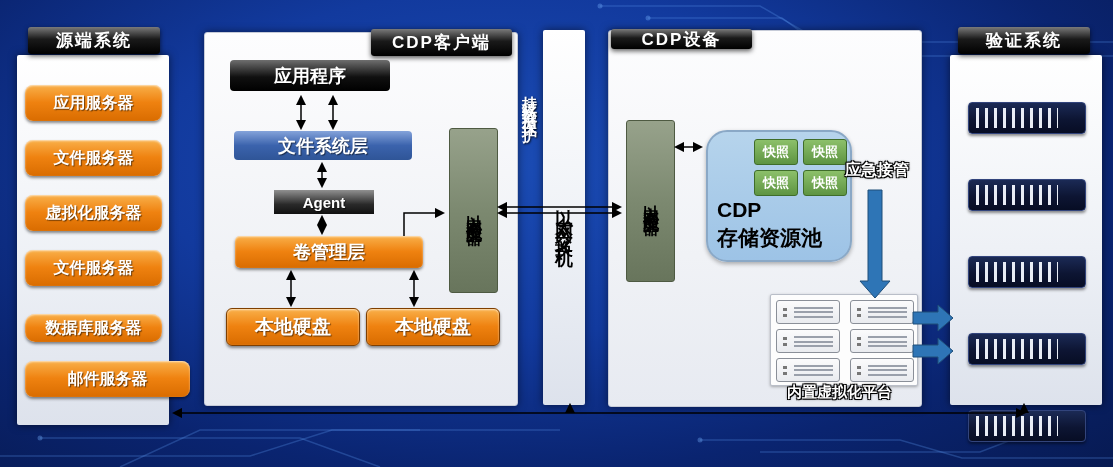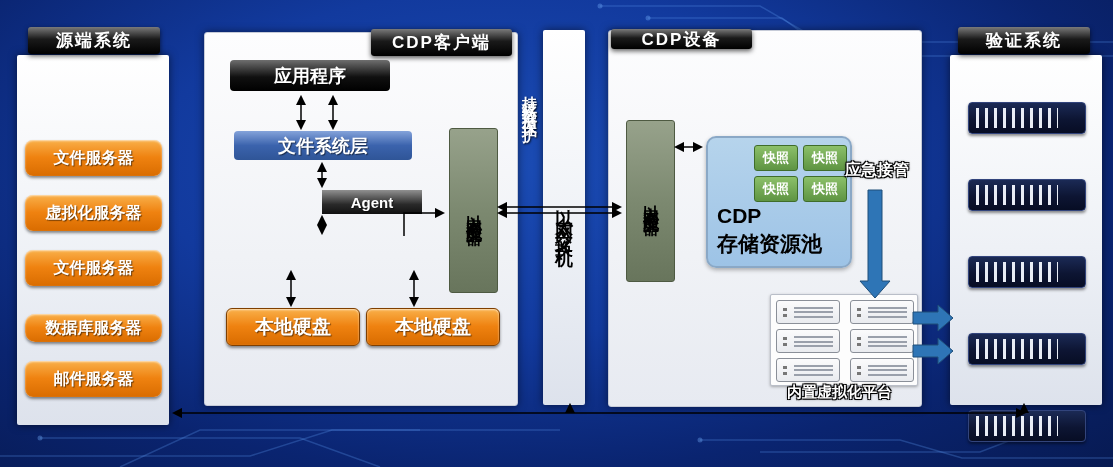--- a/index.html
+++ b/index.html
@@ -33,39 +33,39 @@
   }
   .btn-orange,.orange-box,.disk-box{
     background:linear-gradient(180deg,#f9b04a 0%,#ef8210 48%,#d96c00 100%);
     box-shadow:inset 0 1px 2px rgba(255,255,255,.65), 0 2px 3px rgba(0,0,0,.45);
   }
   .btn-orange{border-radius:8px;font-size:16px;}
   .orange-box{border-radius:5px;}
   .disk-box{border-radius:6px;border:1px solid #7f3f00;}
   .app-box{background:linear-gradient(180deg,#6e6e6e 0%,#101010 55%,#000 100%);border-radius:4px;}
   .blue-box{background:linear-gradient(180deg,#84a3da 0%,#3b63ad 50%,#2f5597 100%);border-radius:4px;}
-  .agent-box{background:linear-gradient(180deg,#909090 0%,#2a2a2a 60%,#111 100%);border-radius:0;margin-left:48px;}
+  .agent-box{background:linear-gradient(180deg,#909090 0%,#2a2a2a 60%,#111 100%);border-radius:0;}
 
   .adapter{
     background:linear-gradient(180deg,#97a28b 0%,#7c8970 50%,#68755c 100%);
     border:1px solid #4e5a42;border-radius:3px;
     display:flex;align-items:center;justify-content:center;
   }
   .vtext{
     writing-mode:vertical-rl;text-orientation:upright;
     font-weight:bold;color:#000;font-size:16px;letter-spacing:3px;white-space:nowrap;
   }
   .switch{display:flex;align-items:center;justify-content:center;}
   .vtext.sw{font-size:18px;letter-spacing:8px;}
   .vlabel{display:flex;align-items:flex-start;justify-content:center;}
   .vtext.prot{color:#fff;font-size:15px;letter-spacing:6px;text-shadow:1px 1px 2px rgba(0,0,0,.8);}
 
   .pool{
     background:linear-gradient(180deg,#b6d4ec 0%,#9dc3e6 100%);
-    border:2px solid #8aa8c6;border-radius:10px;box-shadow:0 2px 4px rgba(0,0,0,.3);margin-top:6px;
+    border:2px solid #8aa8c6;border-radius:21px;box-shadow:0 2px 4px rgba(0,0,0,.3);
   }
   .snaps{position:absolute;left:46px;top:7px;display:grid;grid-template-columns:44px 44px;gap:5px;}
   .snap{
     height:24px;display:flex;align-items:center;justify-content:center;
     background:linear-gradient(180deg,#8cc06a 0%,#5e9442 100%);
     border:1px solid #3f6d2a;border-radius:3px;
     color:#fff;font-weight:bold;font-size:13px;
   }
   .pool-t{position:absolute;left:9px;color:#000;font-weight:bold;font-size:21px;white-space:nowrap;}
 
@@ -123,31 +123,33 @@
     <g fill="rgba(120,180,255,0.35)">
       <circle cx="600" cy="6" r="2.5"></circle>
         <circle cx="648" cy="18" r="2.5"></circle>
       <circle cx="40" cy="438" r="2.5"></circle>
         <circle cx="700" cy="440" r="2.5"></circle>
     </g>
   </svg>
 
   <div class="abs strip" style="left:17px;top:55px;width:152px;height:370px;"></div>
   <div class="abs blackhdr" style="left:28px;top:27px;width:132px;height:27px;">源端系统</div>
+  <div class="abs box btn-orange" style="left:25px;top:85px;width:137px;height:36px;">应用服务器</div>
   <div class="abs box btn-orange" style="left:25px;top:140px;width:137px;height:36px;">文件服务器</div>
   <div class="abs box btn-orange" style="left:25px;top:195px;width:137px;height:36px;">虚拟化服务器</div>
   <div class="abs box btn-orange" style="left:25px;top:250px;width:137px;height:36px;">文件服务器</div>
   <div class="abs box btn-orange" style="left:25px;top:314px;width:137px;height:28px;border-radius:10px;">数据库服务器</div>
-  <div class="abs box btn-orange" style="left:25px;top:361px;width:137px;height:36px;">邮件服务器</div>
+  <div class="abs box btn-orange" style="left:25px;top:361px;width:165px;height:36px;">邮件服务器</div>
 
   <div class="abs panel" style="left:204px;top:32px;width:312px;height:372px;"></div>
   <div class="abs blackhdr" style="left:371px;top:29px;width:141px;height:27px;">CDP客户端</div>
   <div class="abs box app-box" style="left:230px;top:60px;width:160px;height:31px;font-size:18px;">应用程序</div>
   <div class="abs box blue-box" style="left:234px;top:131px;width:178px;height:29px;font-size:18px;text-align:center;">文件系统层</div>
   <div class="abs box agent-box" style="left:274px;top:190px;width:100px;height:24px;font-size:15px;">Agent</div>
+  <div class="abs box orange-box" style="left:235px;top:236px;width:188px;height:32px;font-size:18px;">卷管理层</div>
   <div class="abs box disk-box" style="left:226px;top:308px;width:132px;height:36px;font-size:19px;">本地硬盘</div>
   <div class="abs box disk-box" style="left:366px;top:308px;width:132px;height:36px;font-size:19px;">本地硬盘</div>
   <div class="abs adapter" style="left:449px;top:128px;width:47px;height:163px;">
     <span class="vtext">以太网适配器</span>
   </div>
 
   <div class="abs vlabel" style="left:516px;top:84px;width:26px;height:150px;">
     <span class="vtext prot">持续数据保护</span>
   </div>
 

